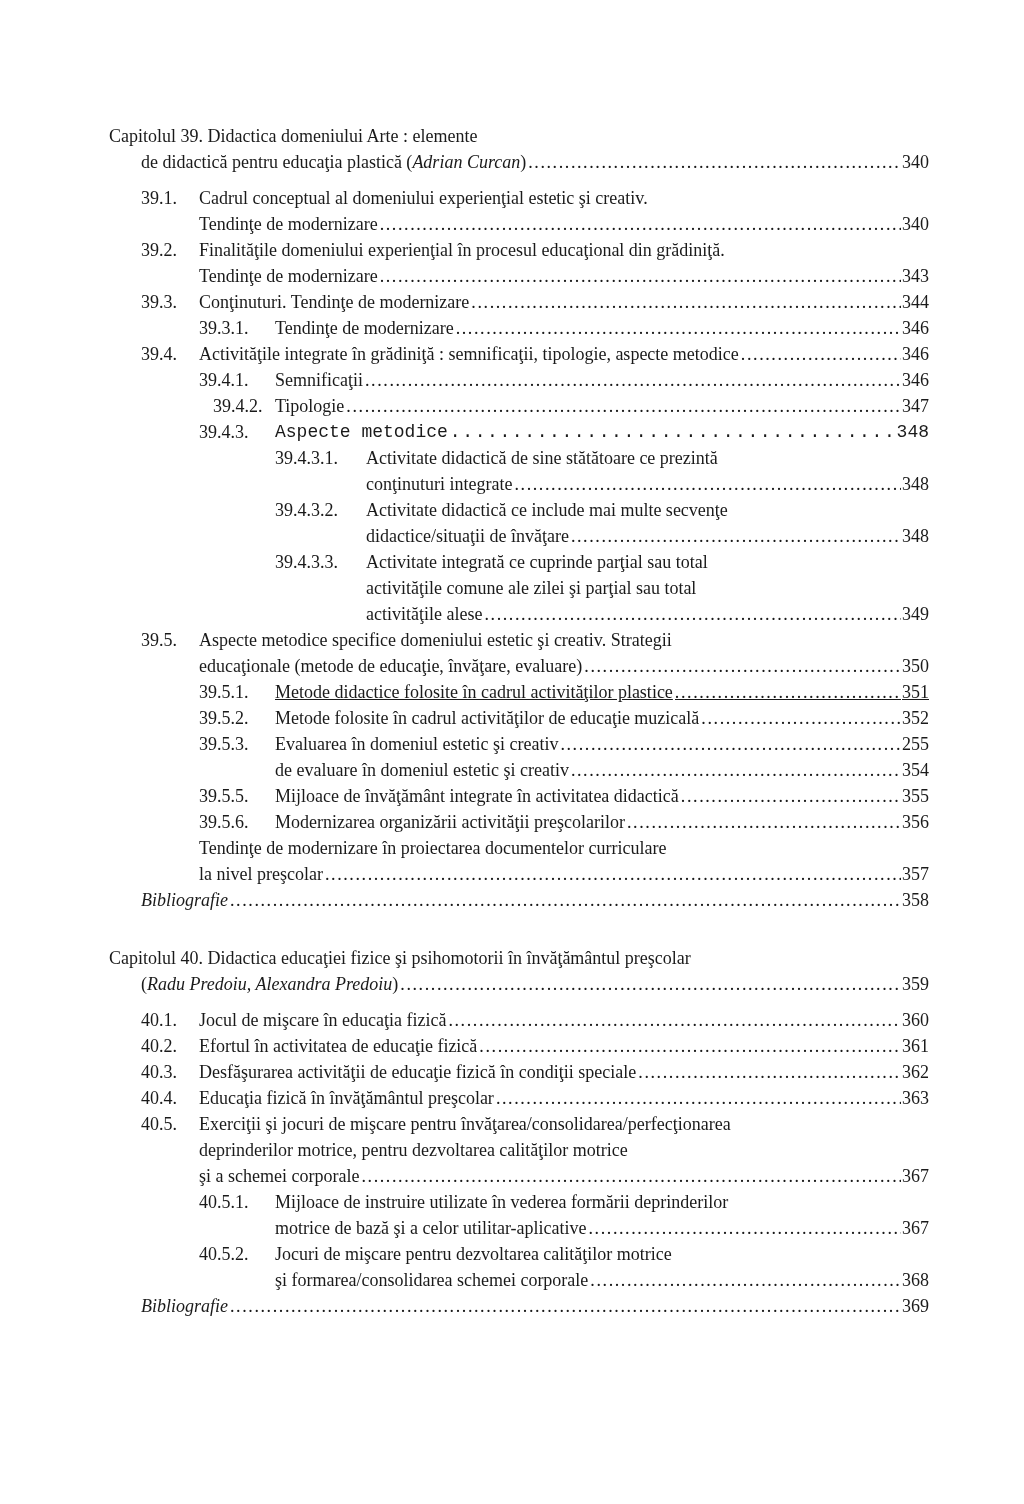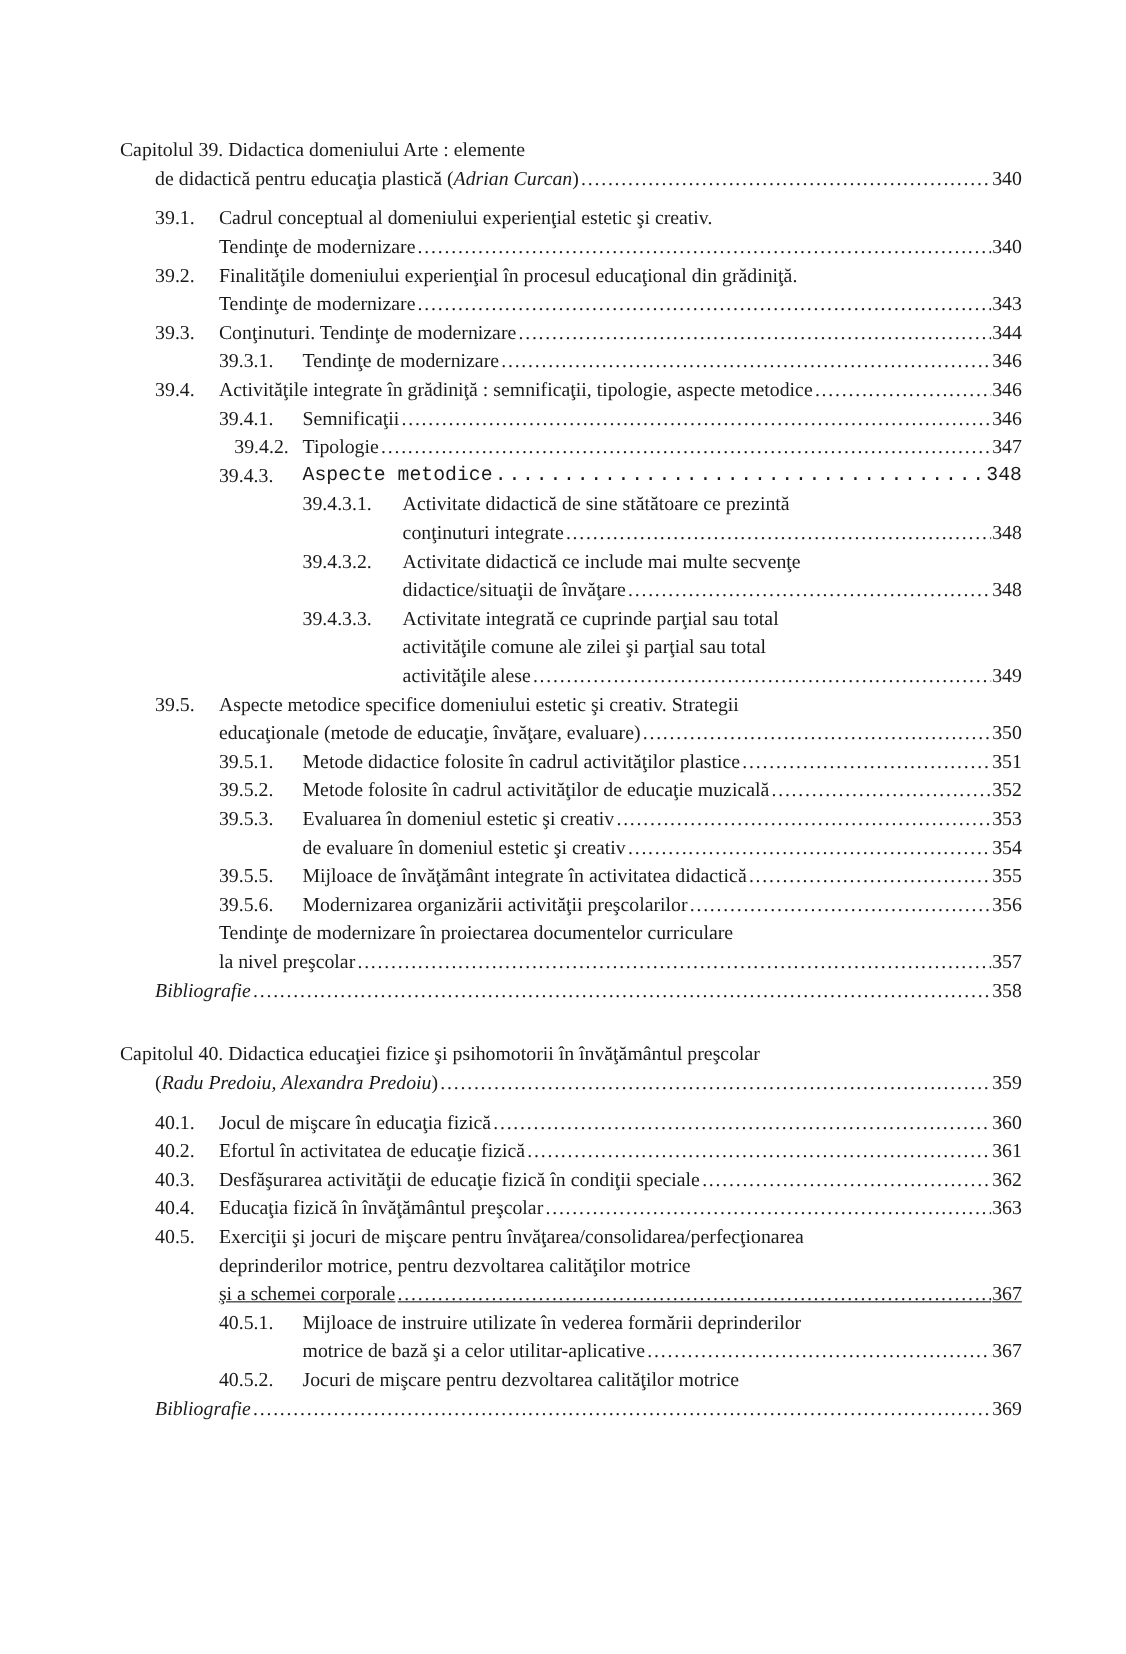--- a/index.html
+++ b/index.html
@@ -144,40 +144,40 @@
       <span class="txt" style="left: 90px;">Aspecte metodice specifice domeniului estetic şi creativ. Strategii</span>
     </div>
     <div class="line">
       <div class="lead" style="left: 90px;">
         <span class="t">educaţionale (metode de educaţie, învăţare, evaluare)</span>
         <span class="fill"></span>
         <span class="pg">350</span>
       </div>
     </div>
     <div class="line">
-      <div class="lead" style="left: 166px;">
+      <div class="lead" style="left: 166px; text-decoration: underline;">
         <span class="t">Metode didactice folosite în cadrul activităţilor plastice</span>
         <span class="fill"></span>
         <span class="pg">351</span>
       </div>
       <span class="num" style="left: 90px;">39.5.1.</span>
     </div>
     <div class="line">
       <div class="lead" style="left: 166px;">
         <span class="t">Metode folosite în cadrul activităţilor de educaţie muzicală</span>
         <span class="fill"></span>
         <span class="pg">352</span>
       </div>
       <span class="num" style="left: 90px;">39.5.2.</span>
     </div>
     <div class="line">
       <div class="lead" style="left: 166px;">
         <span class="t">Evaluarea în domeniul estetic şi creativ</span>
         <span class="fill"></span>
-        <span class="pg">353</span>
+        <span class="pg">255</span>
       </div>
       <span class="num" style="left: 90px;">39.5.3.</span>
     </div>
     <div class="line">
       <div class="lead" style="left: 166px;">
         <span class="t">de evaluare în domeniul estetic şi creativ</span>
         <span class="fill"></span>
         <span class="pg">354</span>
       </div>
     </div>
@@ -259,40 +259,47 @@
       <span class="num" style="left: 32px;">40.4.</span>
     </div>
     <div class="line">
       <span class="num" style="left: 32px;">40.5.</span>
       <span class="txt" style="left: 90px;">Exerciţii şi jocuri de mişcare pentru învăţarea/consolidarea/perfecţionarea</span>
     </div>
     <div class="line">
       <span class="txt" style="left: 90px;">deprinderilor motrice, pentru dezvoltarea calităţilor motrice</span>
     </div>
     <div class="line">
-      <div class="lead" style="left: 90px; text-decoration: underline;">
+      <div class="lead" style="left: 90px;">
         <span class="t">şi a schemei corporale</span>
         <span class="fill"></span>
         <span class="pg">367</span>
       </div>
     </div>
     <div class="line">
       <span class="num" style="left: 90px;">40.5.1.</span>
       <span class="txt" style="left: 166px;">Mijloace de instruire utilizate în vederea formării deprinderilor</span>
     </div>
     <div class="line">
       <div class="lead" style="left: 166px;">
         <span class="t">motrice de bază şi a celor utilitar-aplicative</span>
         <span class="fill"></span>
         <span class="pg">367</span>
       </div>
     </div>
     <div class="line">
       <span class="num" style="left: 90px;">40.5.2.</span>
       <span class="txt" style="left: 166px;">Jocuri de mişcare pentru dezvoltarea calităţilor motrice</span>
+    </div>
+    <div class="line">
+      <div class="lead" style="left: 166px;">
+        <span class="t">şi formarea/consolidarea schemei corporale</span>
+        <span class="fill"></span>
+        <span class="pg">368</span>
+      </div>
     </div>
     <div class="line">
       <div class="lead" style="left: 32px;">
         <span class="t it">Bibliografie</span>
         <span class="fill"></span>
         <span class="pg">369</span>
       </div>
     </div>
   </div>
 

